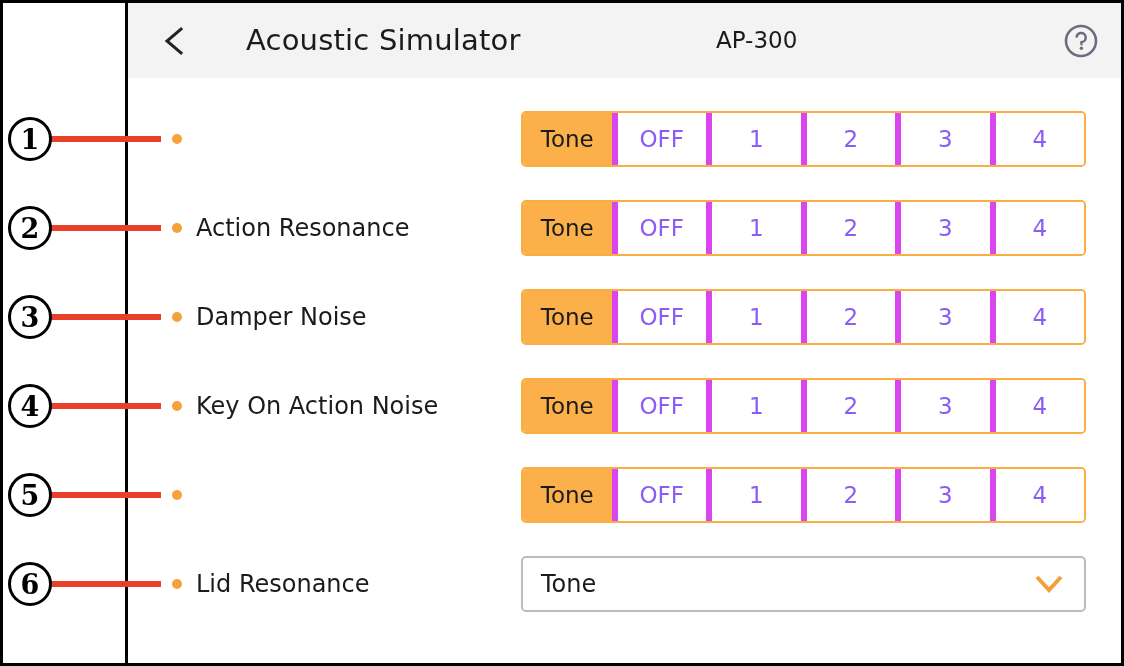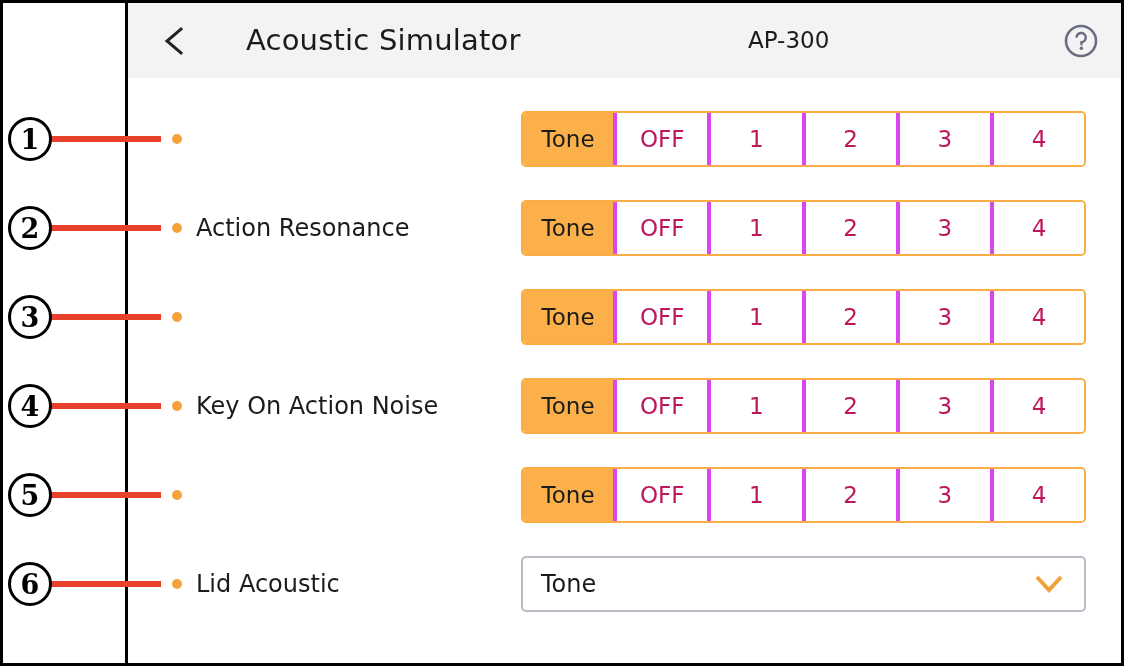--- a/index.html
+++ b/index.html
@@ -71,21 +71,20 @@
   }
   #header-model {
     position: absolute;
     left: 588px;
     top: 0;
     height: 75px;
     line-height: 75px;
     font-size: 23px;
     color: #1b1b1b;
     white-space: nowrap;
-    margin-left: 32px;
   }
   #help-icon {
     position: absolute;
     right: 28px;
     top: 20px;
     width: 36px;
     height: 36px;
     cursor: pointer;
   }
 
@@ -126,23 +125,23 @@
     box-sizing: border-box;
     display: flex;
     border: 2px solid #f9ad42;
     border-radius: 5px;
     overflow: hidden;
     background: #ffffff;
   }
   .segment {
     flex: 1 1 0;
     box-sizing: border-box;
-    border-left: 4px solid #d946ef;
-    background: #ffffff;
-    color: #be185d;
+    border-left: 6px solid #d946ef;
+    background: #ffffff;
+    color: #8b5cf6;
     font-size: 23px;
     display: flex;
     align-items: center;
     justify-content: center;
     cursor: pointer;
     user-select: none;
   }
   .segment:first-child {
     border-left: none;
   }
@@ -293,20 +292,21 @@
             <div class="segment selected">Tone</div>
             <div class="segment">OFF</div>
             <div class="segment">1</div>
             <div class="segment">2</div>
             <div class="segment">3</div>
             <div class="segment">4</div>
           </div>
         </div>
         <div class="row" style="top: 286px;">
           <span class="row-bullet"></span>
+          <span class="row-label">Damper Noise</span>
           <div class="segmented">
             <div class="segment selected">Tone</div>
             <div class="segment">OFF</div>
             <div class="segment">1</div>
             <div class="segment">2</div>
             <div class="segment">3</div>
             <div class="segment">4</div>
           </div>
         </div>
         <div class="row" style="top: 375px;">
@@ -327,21 +327,21 @@
             <div class="segment selected">Tone</div>
             <div class="segment">OFF</div>
             <div class="segment">1</div>
             <div class="segment">2</div>
             <div class="segment">3</div>
             <div class="segment">4</div>
           </div>
         </div>
         <div class="row" style="top: 553px;">
           <span class="row-bullet"></span>
-          <span class="row-label">Lid Acoustic</span>
+          <span class="row-label">Lid Resonance</span>
           <div class="dropdown">
             <span class="dropdown-value">Tone</span>
             <span class="dropdown-chevron"><svg width="30" height="22" viewBox="0 0 30 22">
                 <polyline points="3,4 15,17 27,4" fill="none" stroke="#f3a03a" stroke-width="4" stroke-linecap="butt" stroke-linejoin="miter"></polyline>
               </svg></span>
           </div>
         </div>
       </div>
 
   </div>

